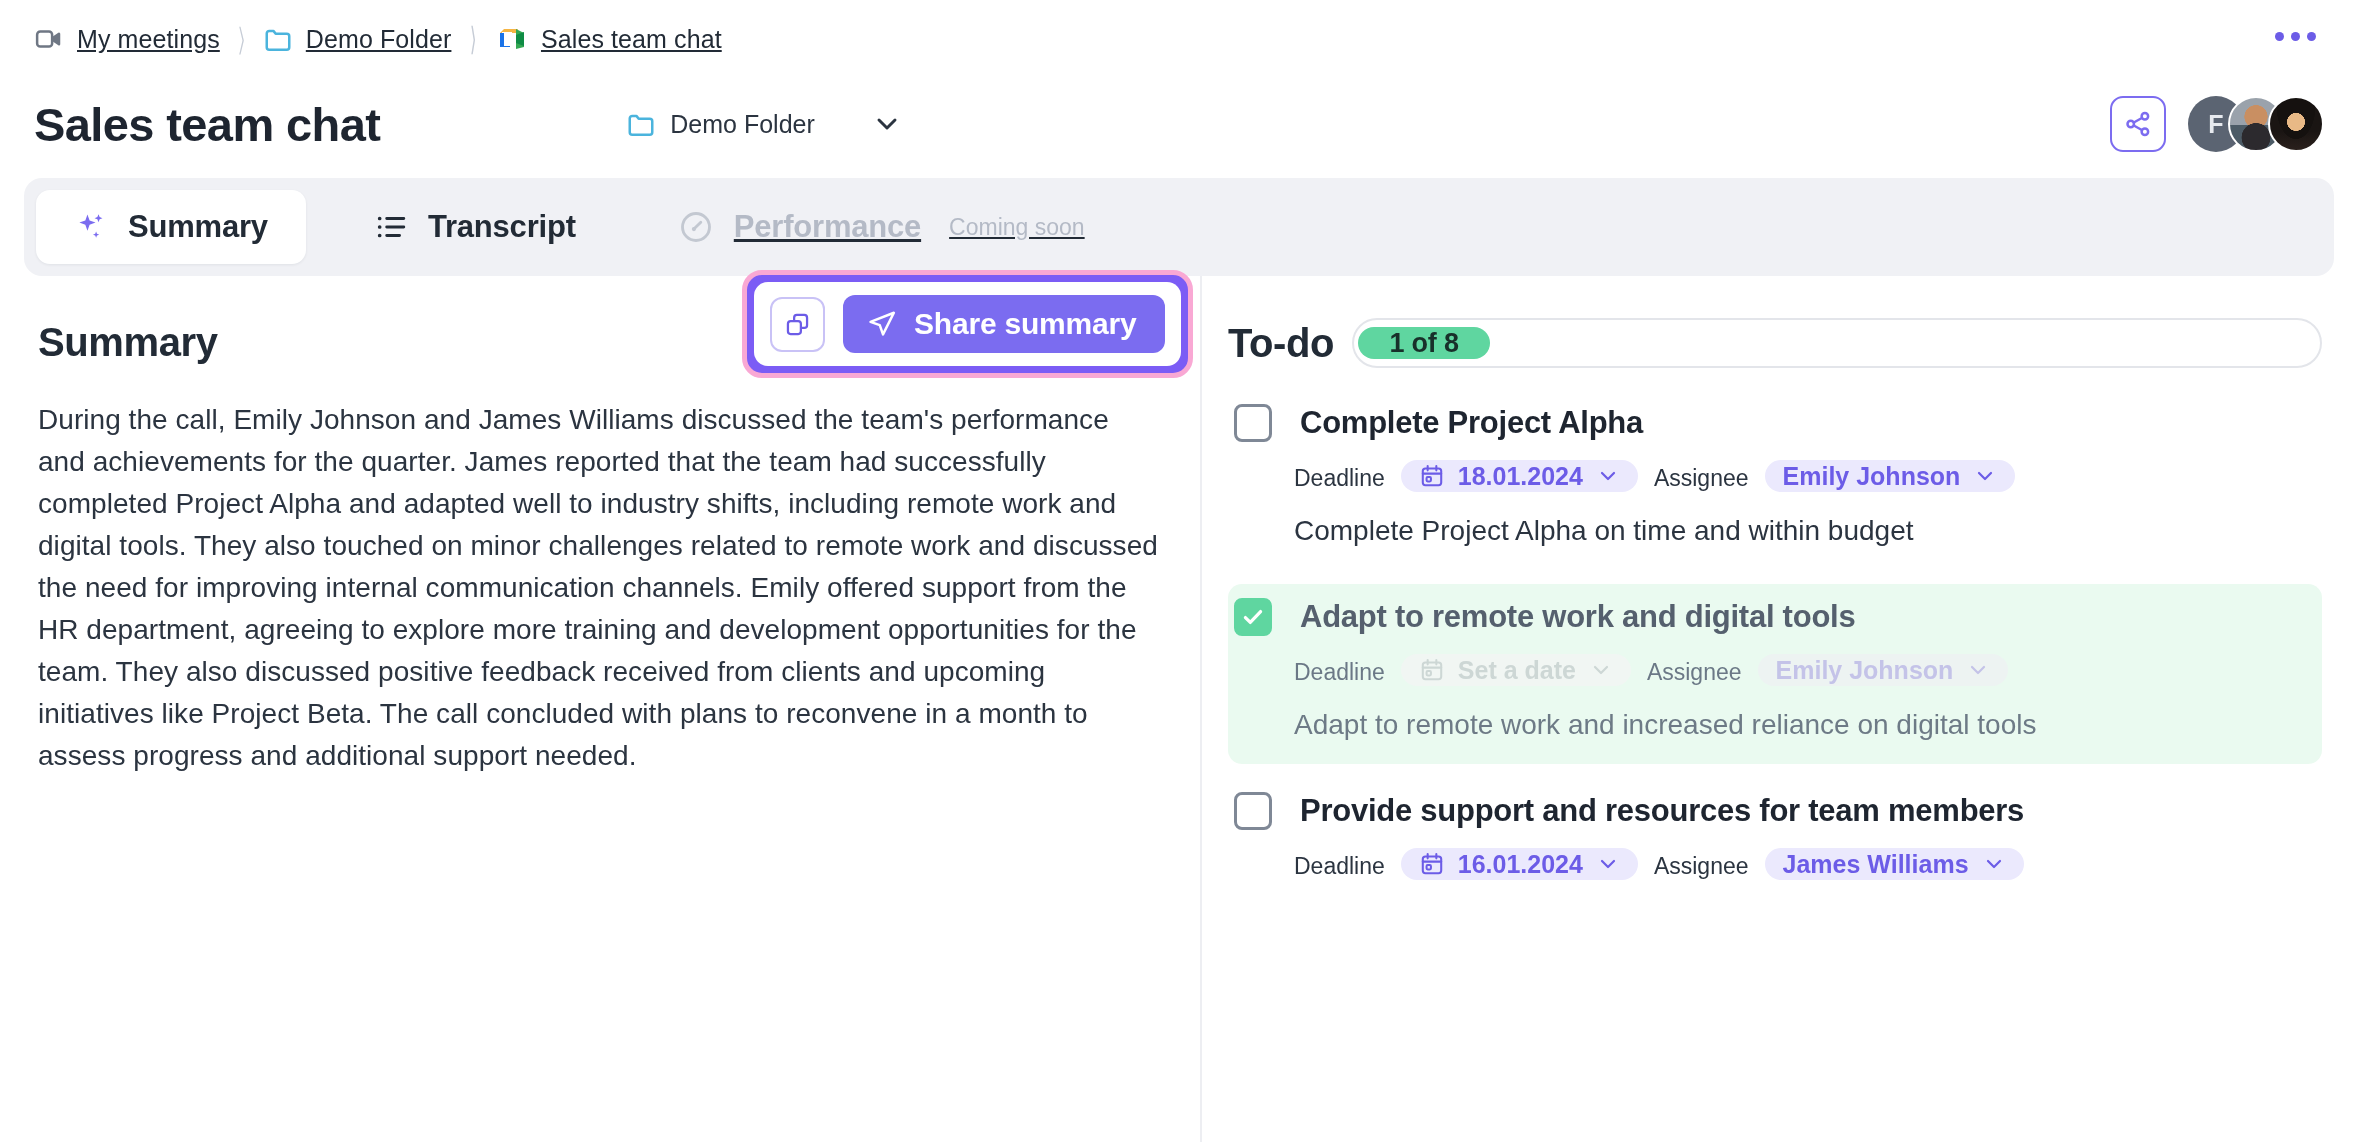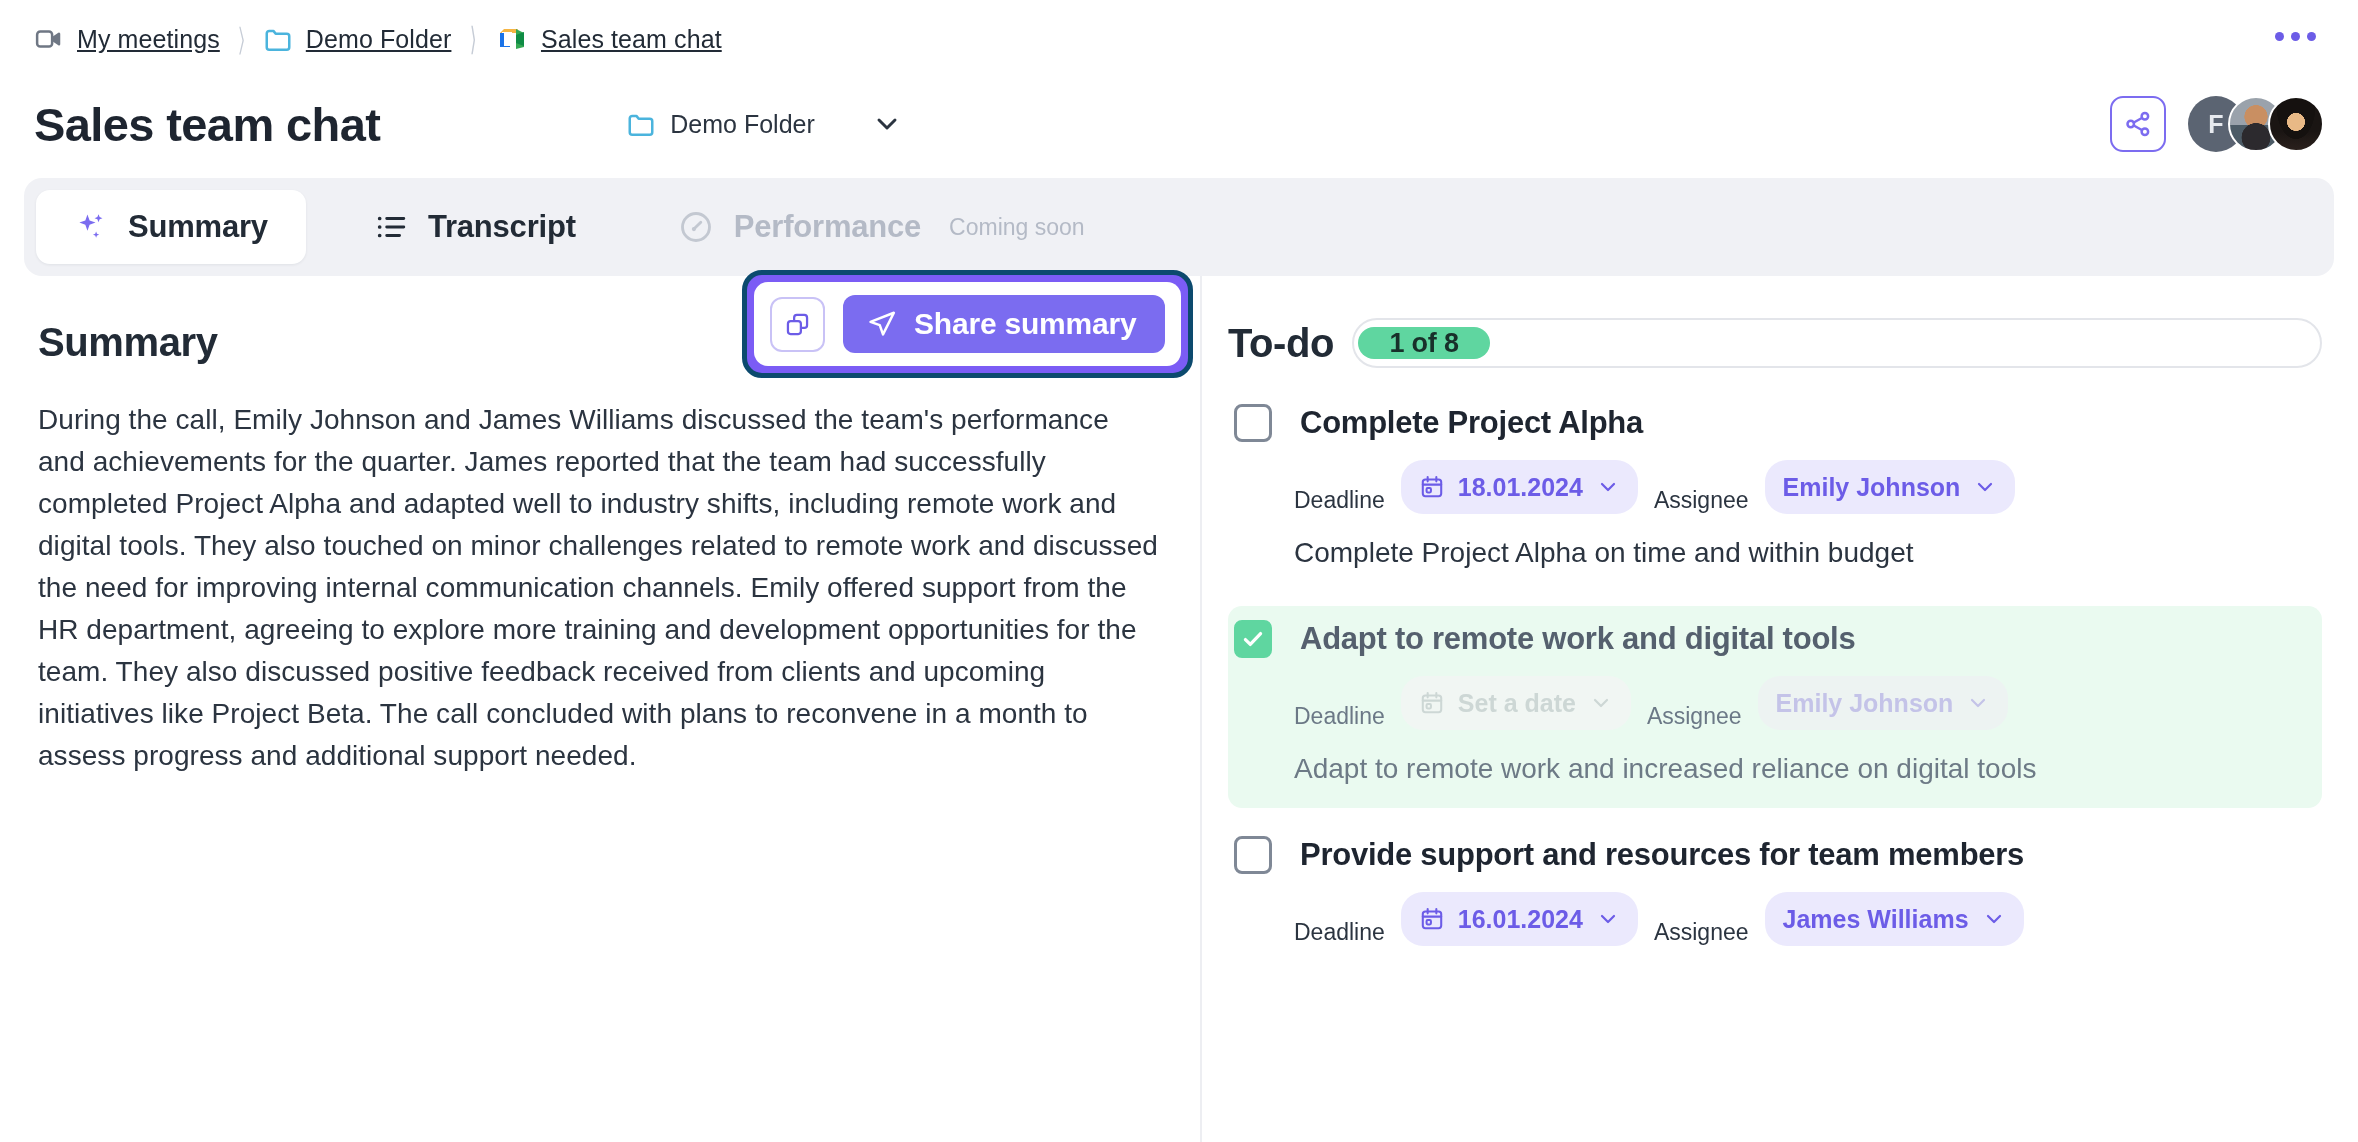--- a/index.html
+++ b/index.html
@@ -93,21 +93,21 @@
     display: flex; align-items: center; padding: 12px;
     gap: 0;
   }
   .tab {
     display: flex; align-items: center; gap: 20px;
     height: 74px; padding: 0 38px; border-radius: 14px;
     cursor: pointer; white-space: nowrap;
   }
   .tab.active { background: #ffffff; box-shadow: 0 1px 3px rgba(20,25,40,.07); }
   .tab-label { font-size: 31px; font-weight: 700; color: #222b36; letter-spacing: -.2px; }
-  .tab.disabled { cursor: default; margin-left: 26px; }
+  .tab.disabled { cursor: default; margin-left: 26px; text-decoration: underline; }
   .tab.disabled .tab-label { color: #b4bac6; font-weight: 700; }
   .soon { font-size: 23px; color: #b4bac6; margin-left: 8px; }
   .tab.tr { margin-left: 30px; }
 
   
   .body { flex: 1 1 auto; display: flex; min-height: 0; position: relative; }
   .col-left {
     width: 1202px; flex: 0 0 1202px;
     padding: 44px 38px 0 38px;
     border-right: 2px solid #edeef2;
@@ -115,21 +115,21 @@
   }
   .sum-head { font-size: 40px; font-weight: 700; color: #222b36; letter-spacing: -.4px; }
   .sum-text {
     margin-top: 34px; font-size: 28px; line-height: 42px;
     color: #2b3440; max-width: 1126px; letter-spacing: .05px;
   }
 
   
   .share-highlight {
     position: absolute; left: 742px; top: -6px;
-    border: 5px solid #0c4a6e; border-radius: 20px;
+    border: 5px solid #f9a8d4; border-radius: 20px;
     padding: 7px; background: #7b5cf5;
   }
   .share-inner {
     background: #fff; border-radius: 14px;
     padding: 13px 16px; display: flex; align-items: center; gap: 18px;
   }
   .copy-btn {
     width: 55px; height: 55px; border-radius: 12px;
     border: 2px solid #c9c2f6; background: #fff;
     display: flex; align-items: center; justify-content: center; cursor: pointer;
@@ -171,21 +171,21 @@
     display: flex; align-items: center; justify-content: center;
   }
   .ti-title { font-size: 31px; font-weight: 700; color: #1e2530; letter-spacing: -.25px; }
   .todo-item.done .ti-title { color: #55606e; }
   .ti-meta { display: flex; align-items: flex-end; gap: 16px; margin: 18px 0 0 60px; }
   .meta-label { font-size: 23px; color: #2b3440; }
   .todo-item.done .meta-label { color: #6b7886; }
   .pill {
     display: flex; align-items: center; gap: 13px;
     background: #ebe9fd; border-radius: 22px;
-    height: 54px; padding: 0 18px; cursor: pointer;
+    height: 32px; padding: 0 18px; cursor: pointer;
   }
   .pill-text { font-size: 25px; color: #6c5ce7; font-weight: 600; white-space: nowrap; }
   .pill.muted { background: #f1f6f3; }
   .pill.muted .pill-text { color: #cdd7d5; }
   .pill.muted-a { background: #edf3f2; }
   .pill.muted-a .pill-text { color: #c4c3e8; }
   .ti-desc {
     margin: 18px 0 0 60px; font-size: 28px; line-height: 42px;
     color: #2b3440; max-width: 1020px;
   }

